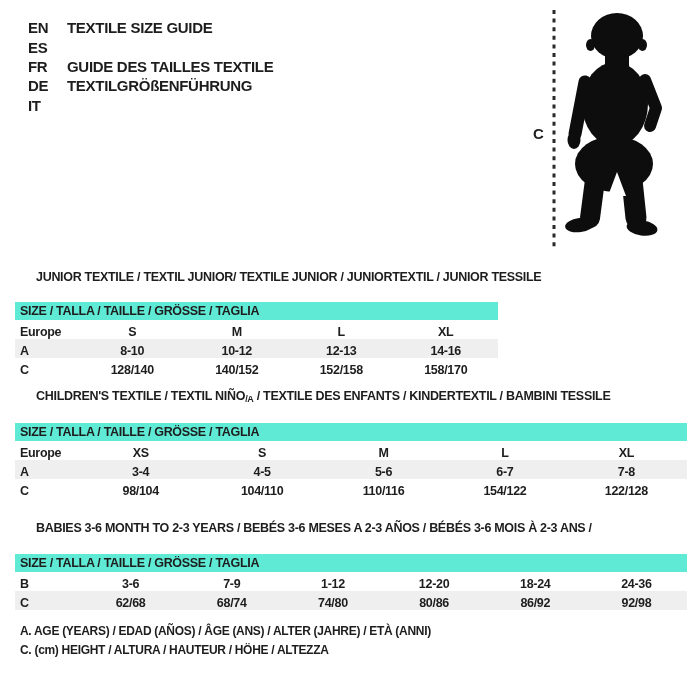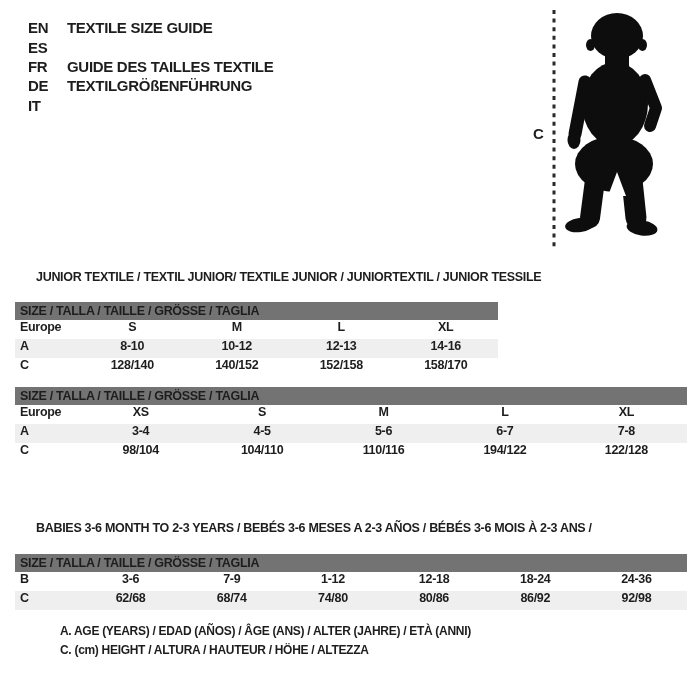--- a/index.html
+++ b/index.html
@@ -29,29 +29,29 @@
   .sec-title{margin:16px;font-size:12.5px;font-weight:700;letter-spacing:-0.3px;
     padding-left:5px;white-space:nowrap;line-height:15px;}
   #sec3 .sec-title{line-height:19px;}
   .t-sub{font-size:9px;vertical-align:-2px;}
 
   #sec1 .tbl{margin-top:17px;}
   #sec2 .tbl{margin-top:14px;}
   #sec3 .tbl{margin-top:9px;}
 
   .tbl{font-size:12.5px;font-weight:700;letter-spacing:-0.3px;}
-  .thead{height:18px;background:#737373;display:flex;align-items:center;
+  .thead{height:18px;background:#5eead4;display:flex;align-items:center;
     padding-left:5px;box-sizing:border-box;}
-  .trow{height:19px;display:flex;align-items:flex-start;}
+  .trow{height:19px;display:flex;align-items:flex-end;}
   .trow.alt{background:#efefef;}
   .tlabel{width:65px;flex:0 0 65px;padding-left:5px;box-sizing:border-box;}
   .tcell{flex:1;text-align:center;}
 
   
-  .notes{position:absolute;left:20px;top:622px;margin-left:40px;}
+  .notes{position:absolute;left:20px;top:622px;}
   .note-line{font-size:12px;font-weight:700;letter-spacing:-0.3px;
     line-height:18.5px;white-space:nowrap;}
 </style>
 </head>
 <body>
 
 <div class="page">
 
   <div class="lang-list">
     <div class="lang-row">
@@ -131,20 +131,21 @@
         <span class="tlabel">C</span>
         <span class="tcell">128/140</span>
         <span class="tcell">140/152</span>
         <span class="tcell">152/158</span>
         <span class="tcell">158/170</span>
       </div>
     </div>
   </section>
 
   <section id="sec2">
+    <h2 class="sec-title"><span>CHILDREN'S TEXTILE / TEXTIL NIÑO</span><span class="t-sub">/A</span><span> / TEXTILE DES ENFANTS / KINDERTEXTIL / BAMBINI TESSILE</span></h2>
     <div class="tbl">
       <div class="thead">SIZE / TALLA / TAILLE / GRÖSSE / TAGLIA</div>
       <div class="trow">
         <span class="tlabel">Europe</span>
         <span class="tcell">XS</span>
         <span class="tcell">S</span>
         <span class="tcell">M</span>
         <span class="tcell">L</span>
         <span class="tcell">XL</span>
       </div>
@@ -154,38 +155,38 @@
         <span class="tcell">4-5</span>
         <span class="tcell">5-6</span>
         <span class="tcell">6-7</span>
         <span class="tcell">7-8</span>
       </div>
       <div class="trow">
         <span class="tlabel">C</span>
         <span class="tcell">98/104</span>
         <span class="tcell">104/110</span>
         <span class="tcell">110/116</span>
-        <span class="tcell">194/122</span>
+        <span class="tcell">154/122</span>
         <span class="tcell">122/128</span>
       </div>
     </div>
   </section>
 
   <section id="sec3">
     <h2 class="sec-title">
         <span style="display:block">BABIES 3-6 MONTH TO 2-3 YEARS / BEBÉS 3-6 MESES A 2-3 AÑOS / BÉBÉS 3-6 MOIS À 2-3 ANS /</span>
       </h2>
     <div class="tbl">
       <div class="thead">SIZE / TALLA / TAILLE / GRÖSSE / TAGLIA</div>
       <div class="trow">
         <span class="tlabel">B</span>
         <span class="tcell">3-6</span>
         <span class="tcell">7-9</span>
         <span class="tcell">1-12</span>
-        <span class="tcell">12-18</span>
+        <span class="tcell">12-20</span>
         <span class="tcell">18-24</span>
         <span class="tcell">24-36</span>
       </div>
       <div class="trow alt">
         <span class="tlabel">C</span>
         <span class="tcell">62/68</span>
         <span class="tcell">68/74</span>
         <span class="tcell">74/80</span>
         <span class="tcell">80/86</span>
         <span class="tcell">86/92</span>

